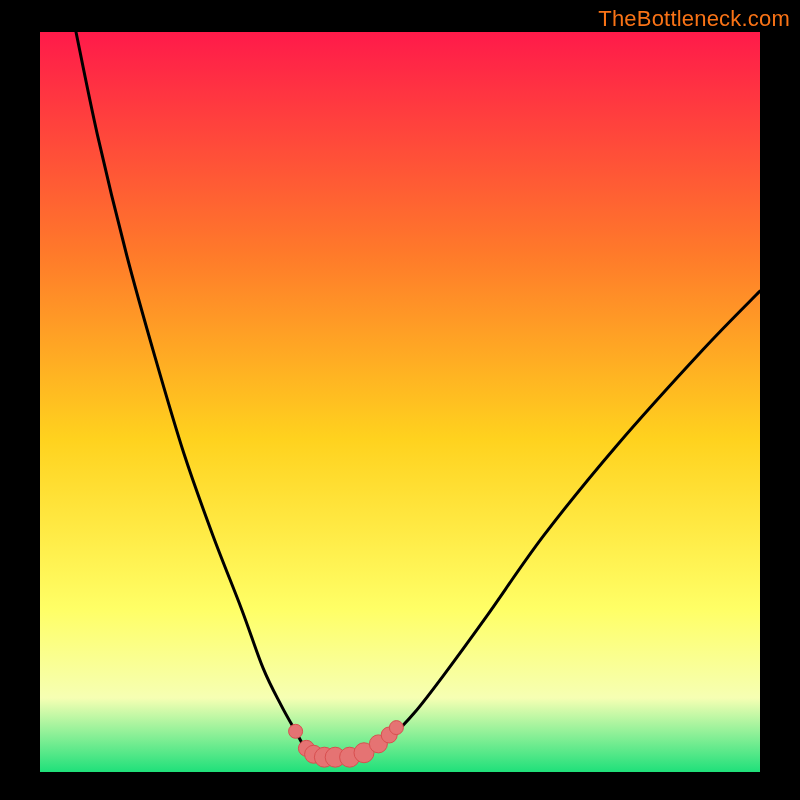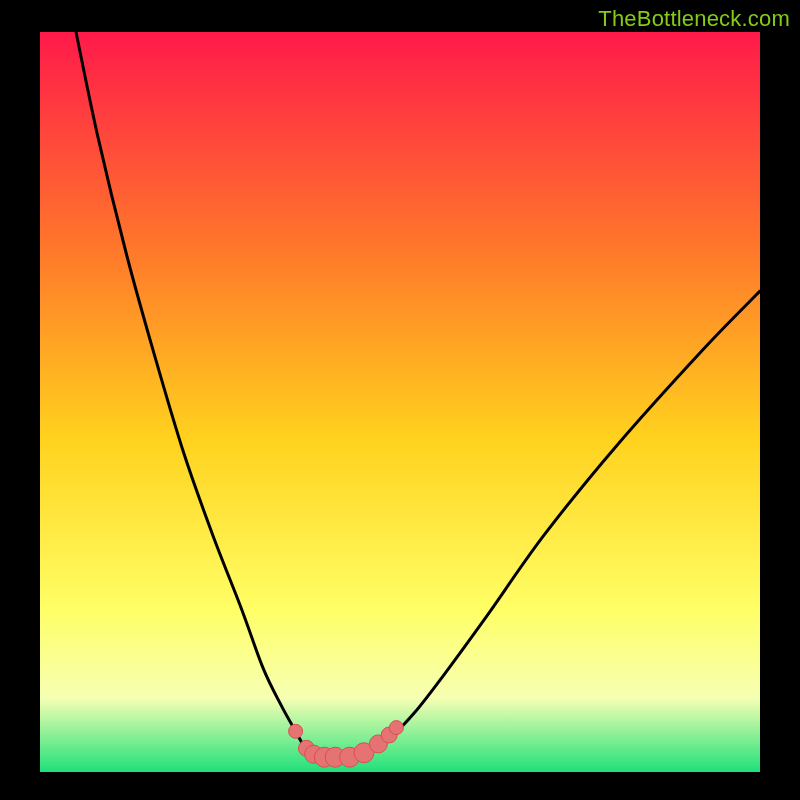--- a/index.html
+++ b/index.html
@@ -14,21 +14,21 @@
   .stage {
     position: relative;
     width: 800px;
     height: 800px;
     background: #000;
   }
   .attribution {
     position: absolute;
     top: 6px;
     right: 10px;
-    color: #84cc16;
+    color: #f97316;
     font-size: 22px;
     font-weight: 500;
     letter-spacing: 0.2px;
     z-index: 3;
   }
   svg {
     position: absolute;
     top: 0;
     left: 0;
   }

